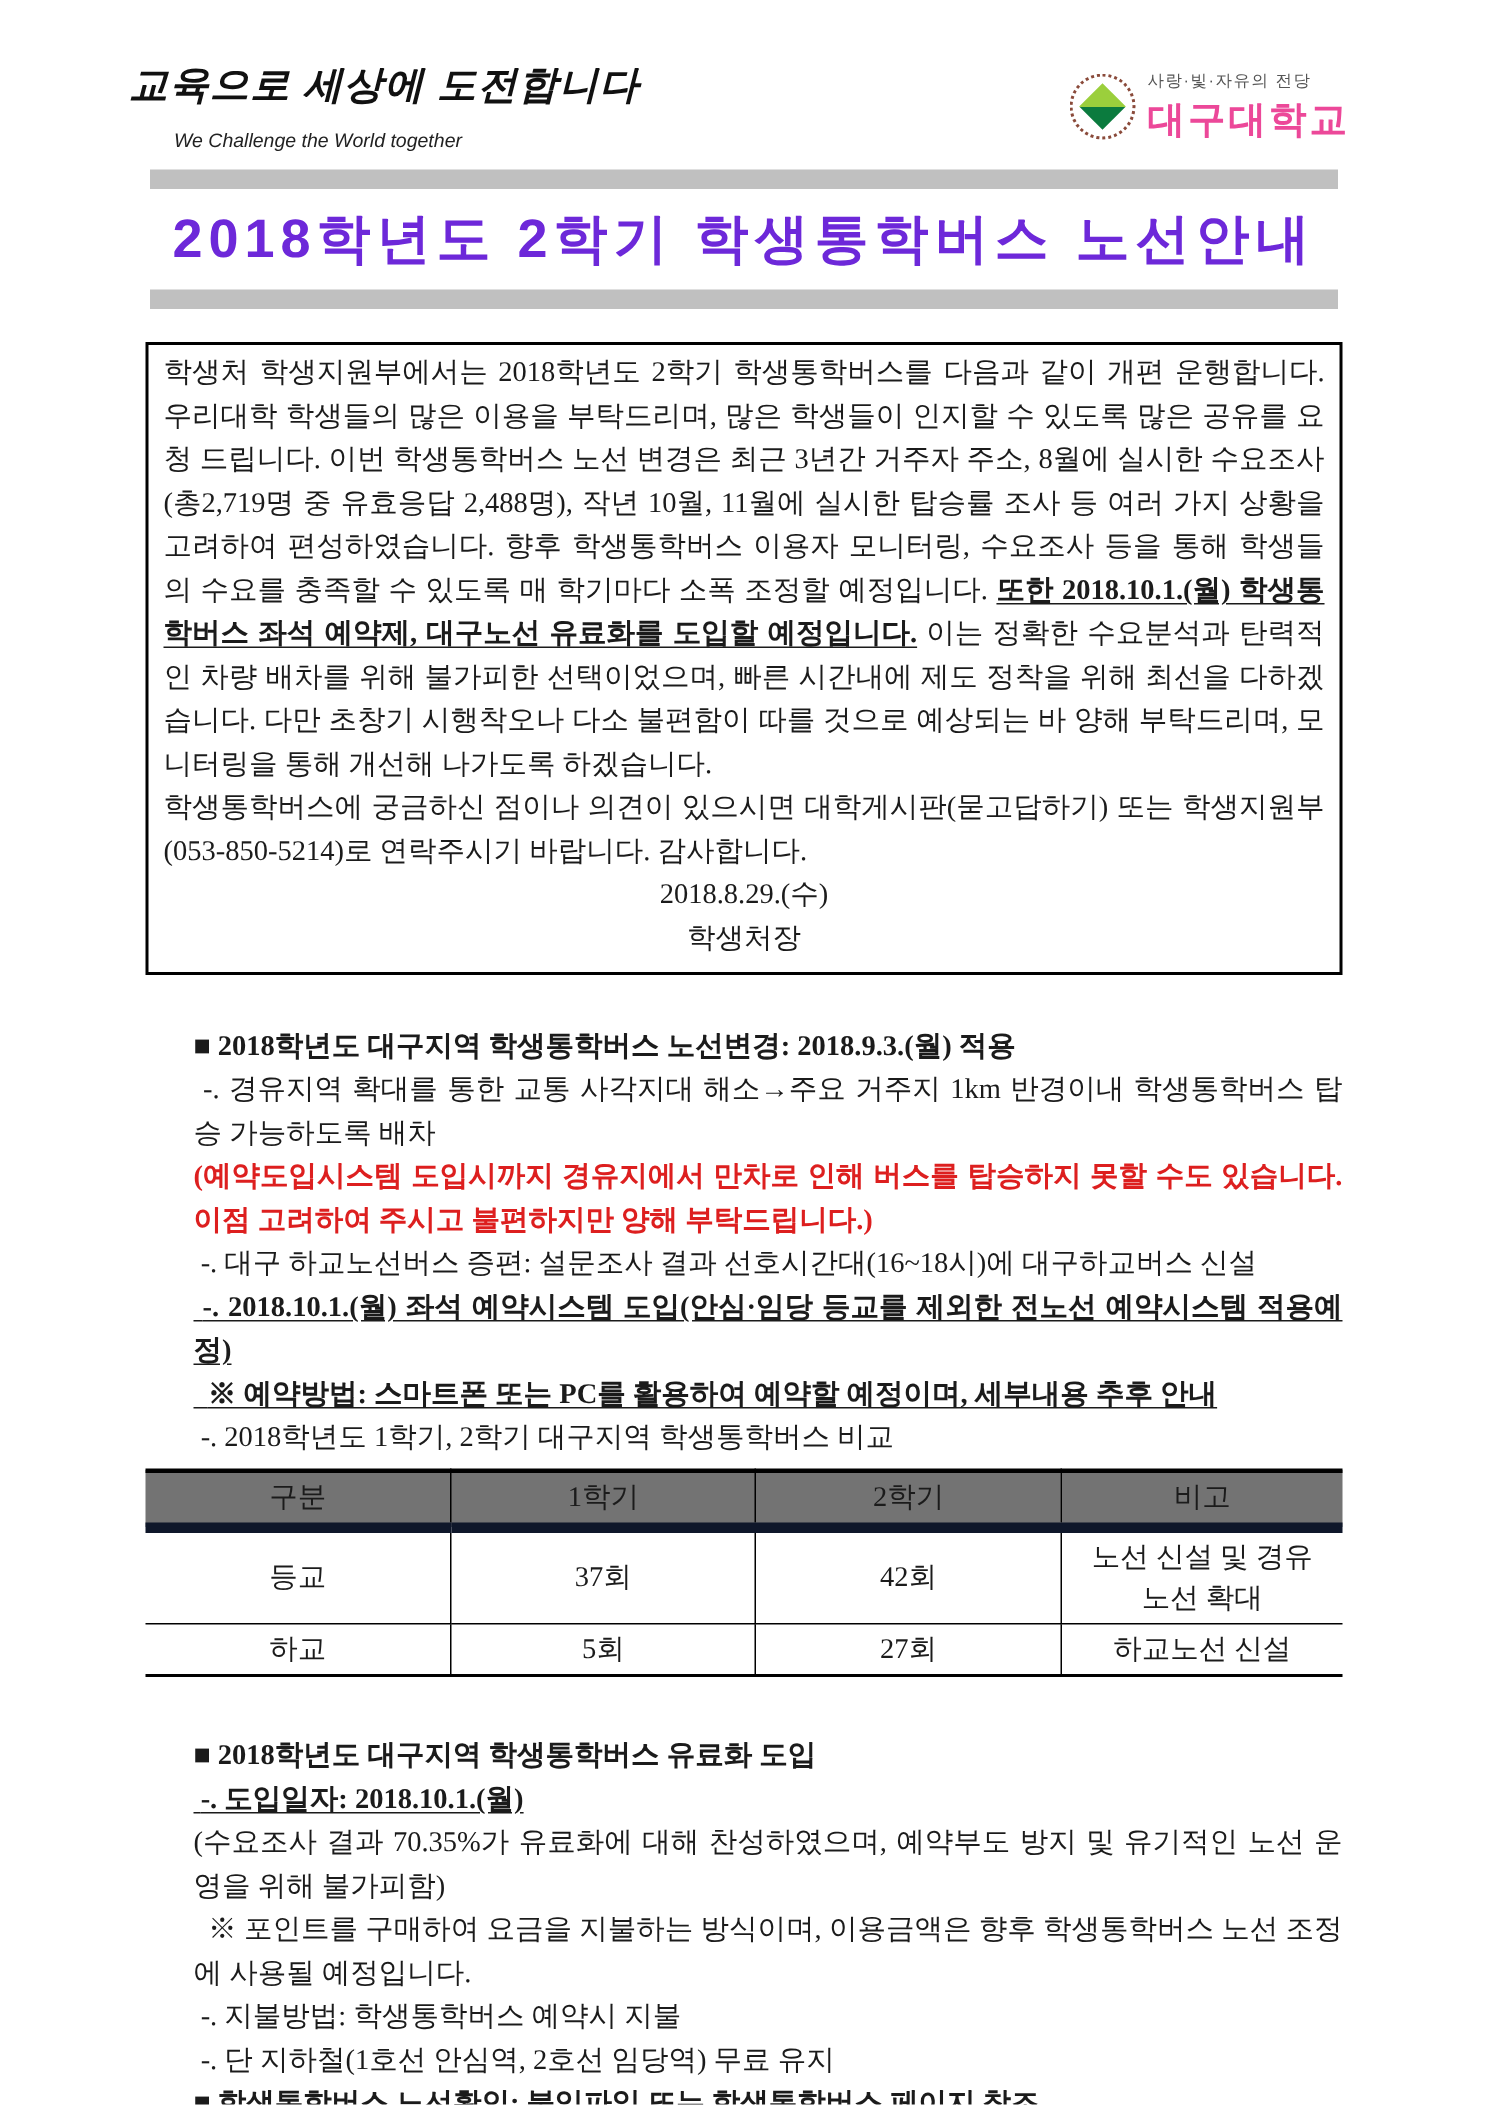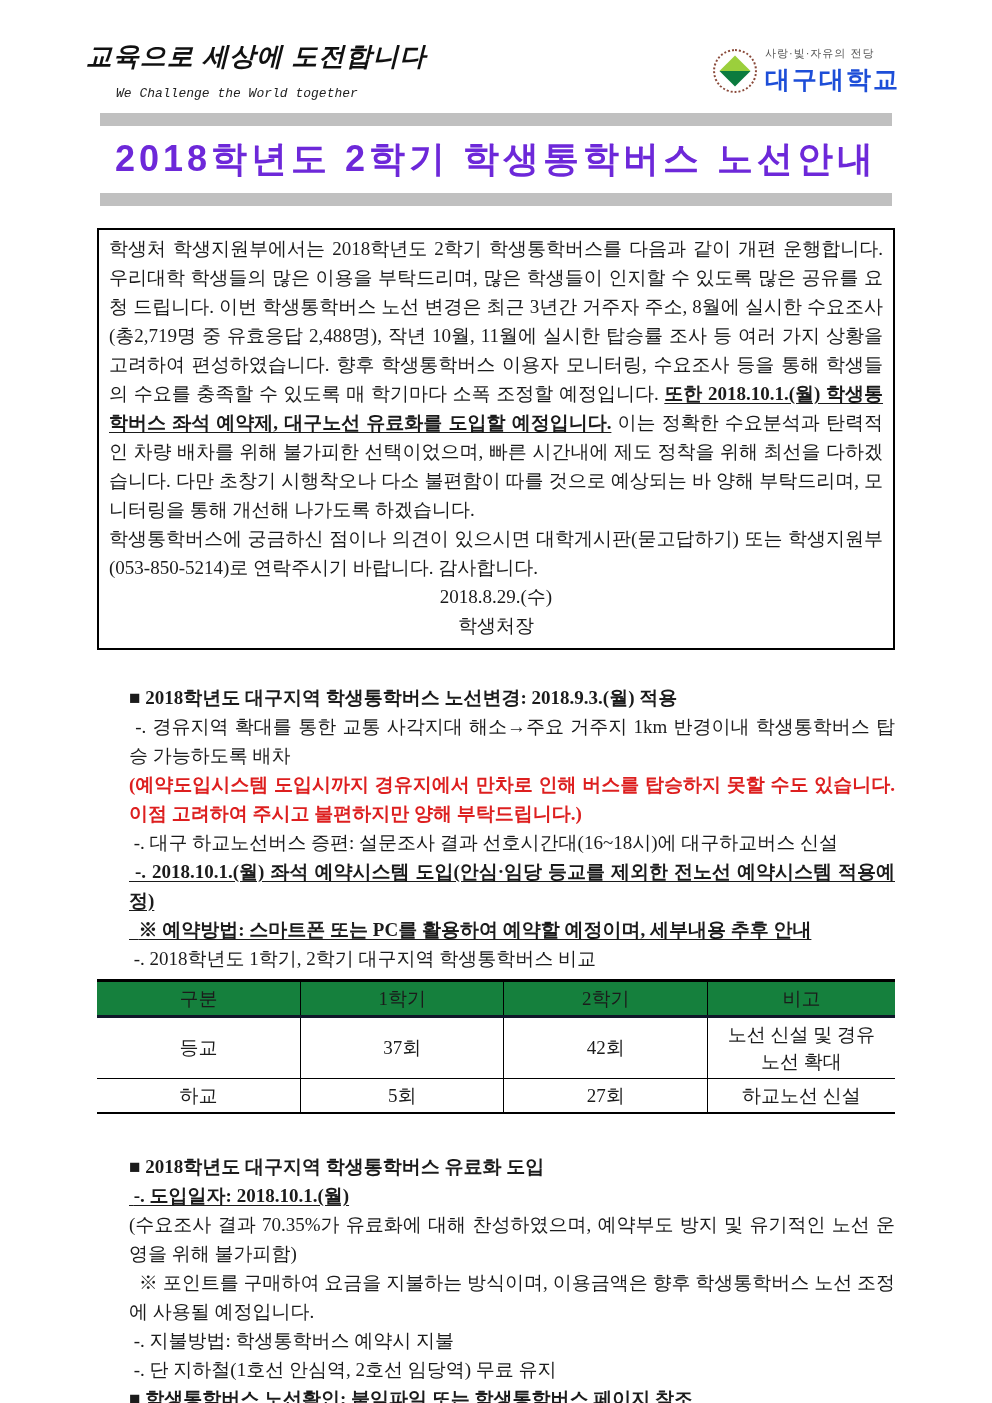--- a/index.html
+++ b/index.html
@@ -14,41 +14,41 @@
   .header-band{
     display:flex;justify-content:space-between;align-items:center;
     padding:42px 92px 0 86px;
   }
   .logo-left{line-height:1.1;}
   .slogan-ko{
     font-family:"Liberation Sans","DejaVu Sans",sans-serif;
     font-size:26px;font-weight:bold;font-style:italic;letter-spacing:1px;color:#111;
   }
   .slogan-en{
-    font-family:Liberation Mono, monospace;
+    font-family:Liberation Sans, sans-serif;
     font-size:13px;font-style:italic;color:#222;margin-top:16px;padding-left:30px;
   }
   .logo-right{display:flex;align-items:center;gap:8px;}
   .emblem{
     width:40px;height:40px;border-radius:50%;
     border:2px dotted #8a4a3a;background:#fff;
     display:flex;align-items:center;justify-content:center;flex:0 0 auto;
   }
   .emblem-diamond{
     width:22px;height:22px;transform:rotate(45deg);
     background:linear-gradient(135deg,#9bcf3c 50%,#0b7b3e 50%);
   }
   .univ-text{display:flex;flex-direction:column;}
   .univ-tagline{
     font-family:"Liberation Sans","DejaVu Sans",sans-serif;
     font-size:11px;color:#555;letter-spacing:1px;margin-bottom:2px;
   }
   .univ-name{
     font-family:"Liberation Sans","DejaVu Sans",sans-serif;
-    font-size:25px;font-weight:bold;color:#1d4ed8;letter-spacing:2px;
+    font-size:25px;font-weight:bold;color:#ec4899;letter-spacing:2px;
   }
 
   
   .title-block{margin-top:12px;padding:0 100px;}
   .title-bar{height:13px;background:#c0c0c0;}
   .doc-title{
     margin:9px 0;text-align:center;
     font-family:"Liberation Sans","DejaVu Sans",sans-serif;
     font-size:36px;font-weight:bold;letter-spacing:4px;color:#6d28d9;
   }
@@ -73,21 +73,21 @@
   .line-bold{font-weight:bold;text-decoration:underline;text-underline-offset:3px;white-space:pre-wrap;}
   .line-red{color:#dd1f1f;font-weight:bold;white-space:pre-wrap;text-align:justify;}
 
   
   table.cmp{
     width:100%;border-collapse:collapse;margin-top:6px;
     border-top:3px solid #000;border-bottom:2px solid #000;
     font-size:19px;line-height:27px;
   }
   table.cmp th{
-    background:#15803d;border-bottom:3px solid #0f172a;
+    background:#737373;border-bottom:7px solid #0f172a;
     border-left:1px solid #000;border-right:1px solid #000;
     font-weight:normal;text-align:center;padding:3px 6px;
   }
   table.cmp td{
     border:1px solid #000;border-bottom:1px solid #000;
     text-align:center;padding:3px 10px;
   }
   table.cmp tr:last-child td{border-bottom:none;}
   table.cmp th:first-child,table.cmp td:first-child{border-left:none;}
   table.cmp th:last-child,table.cmp td:last-child{border-right:none;}

